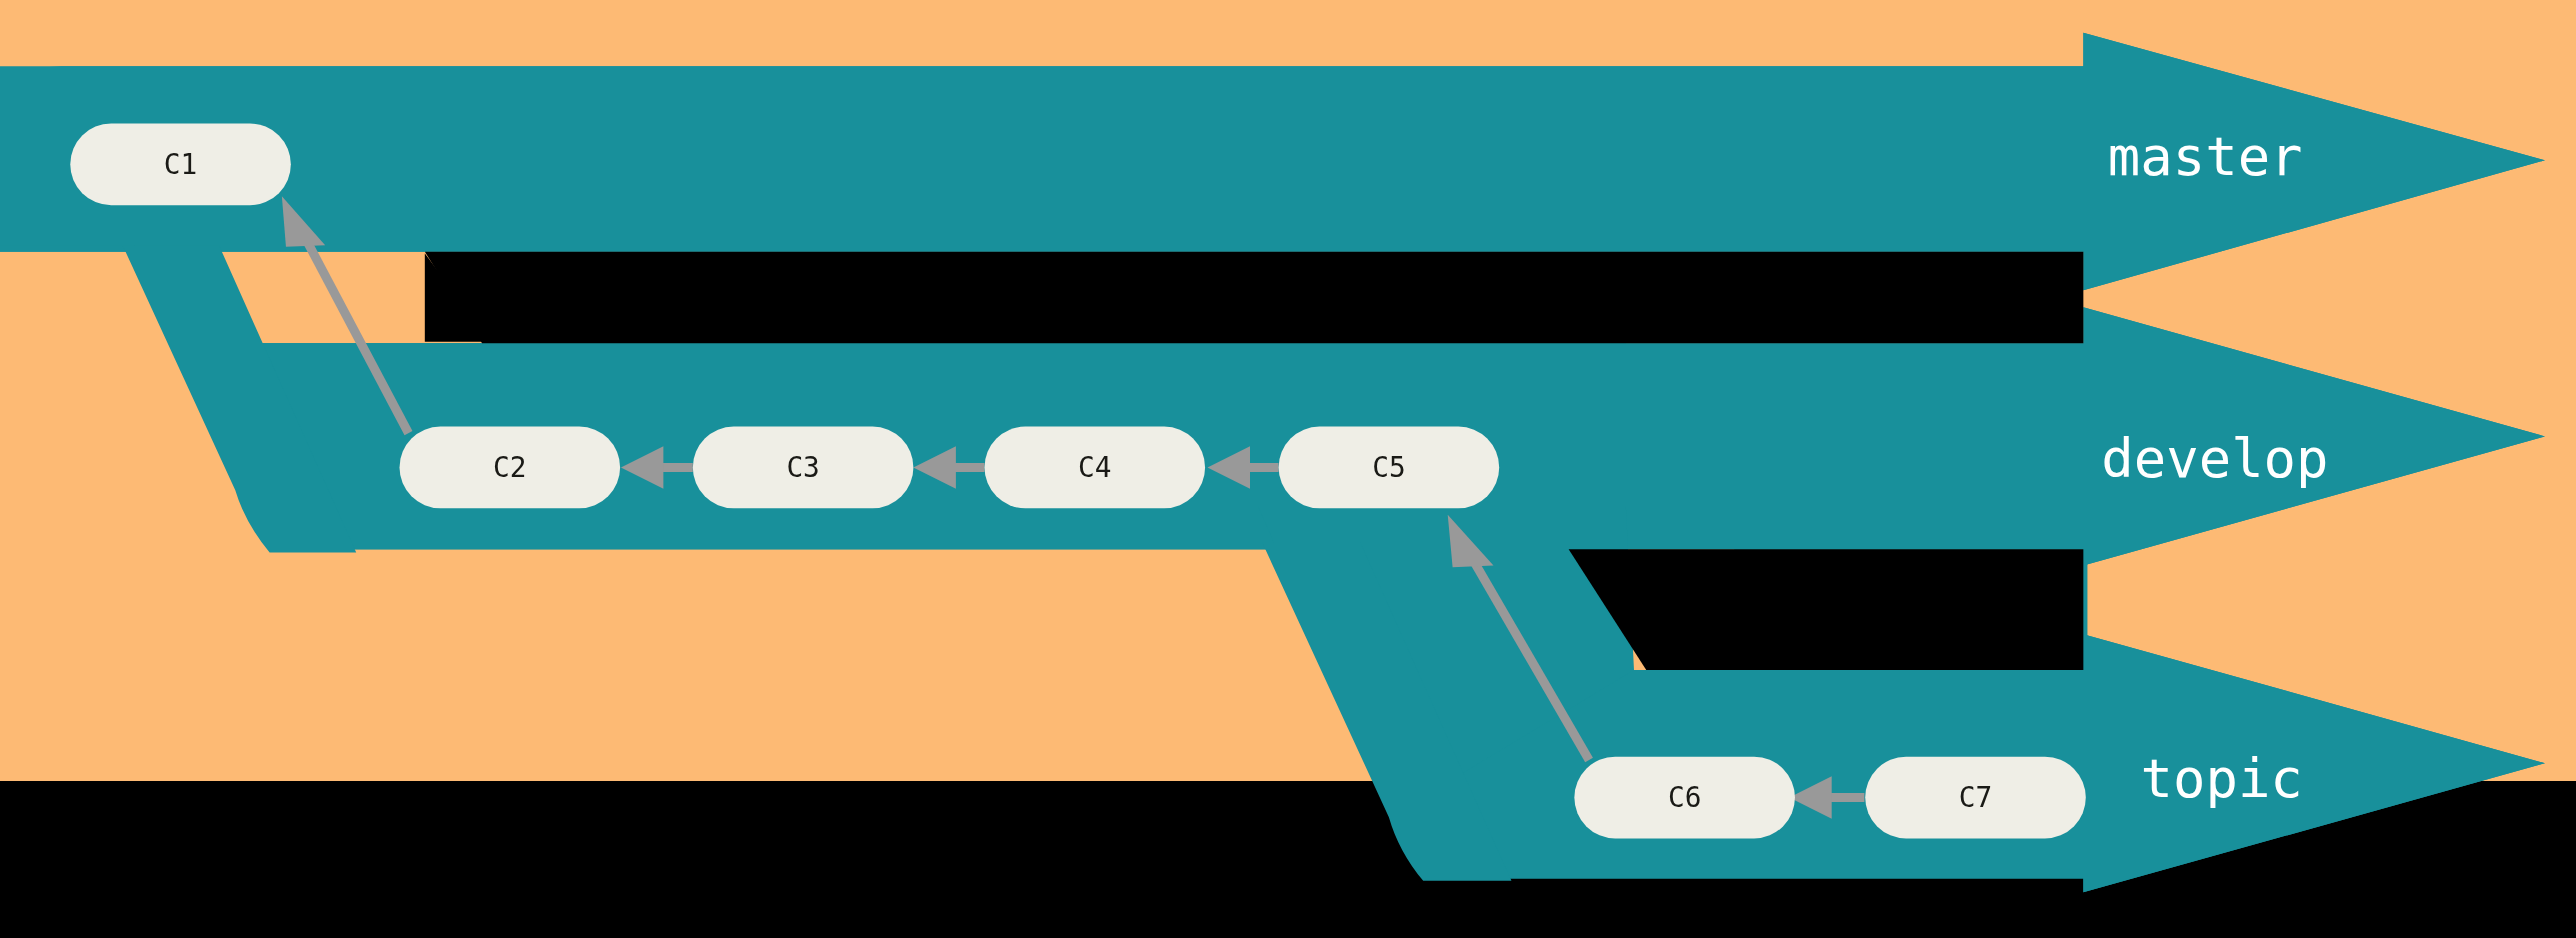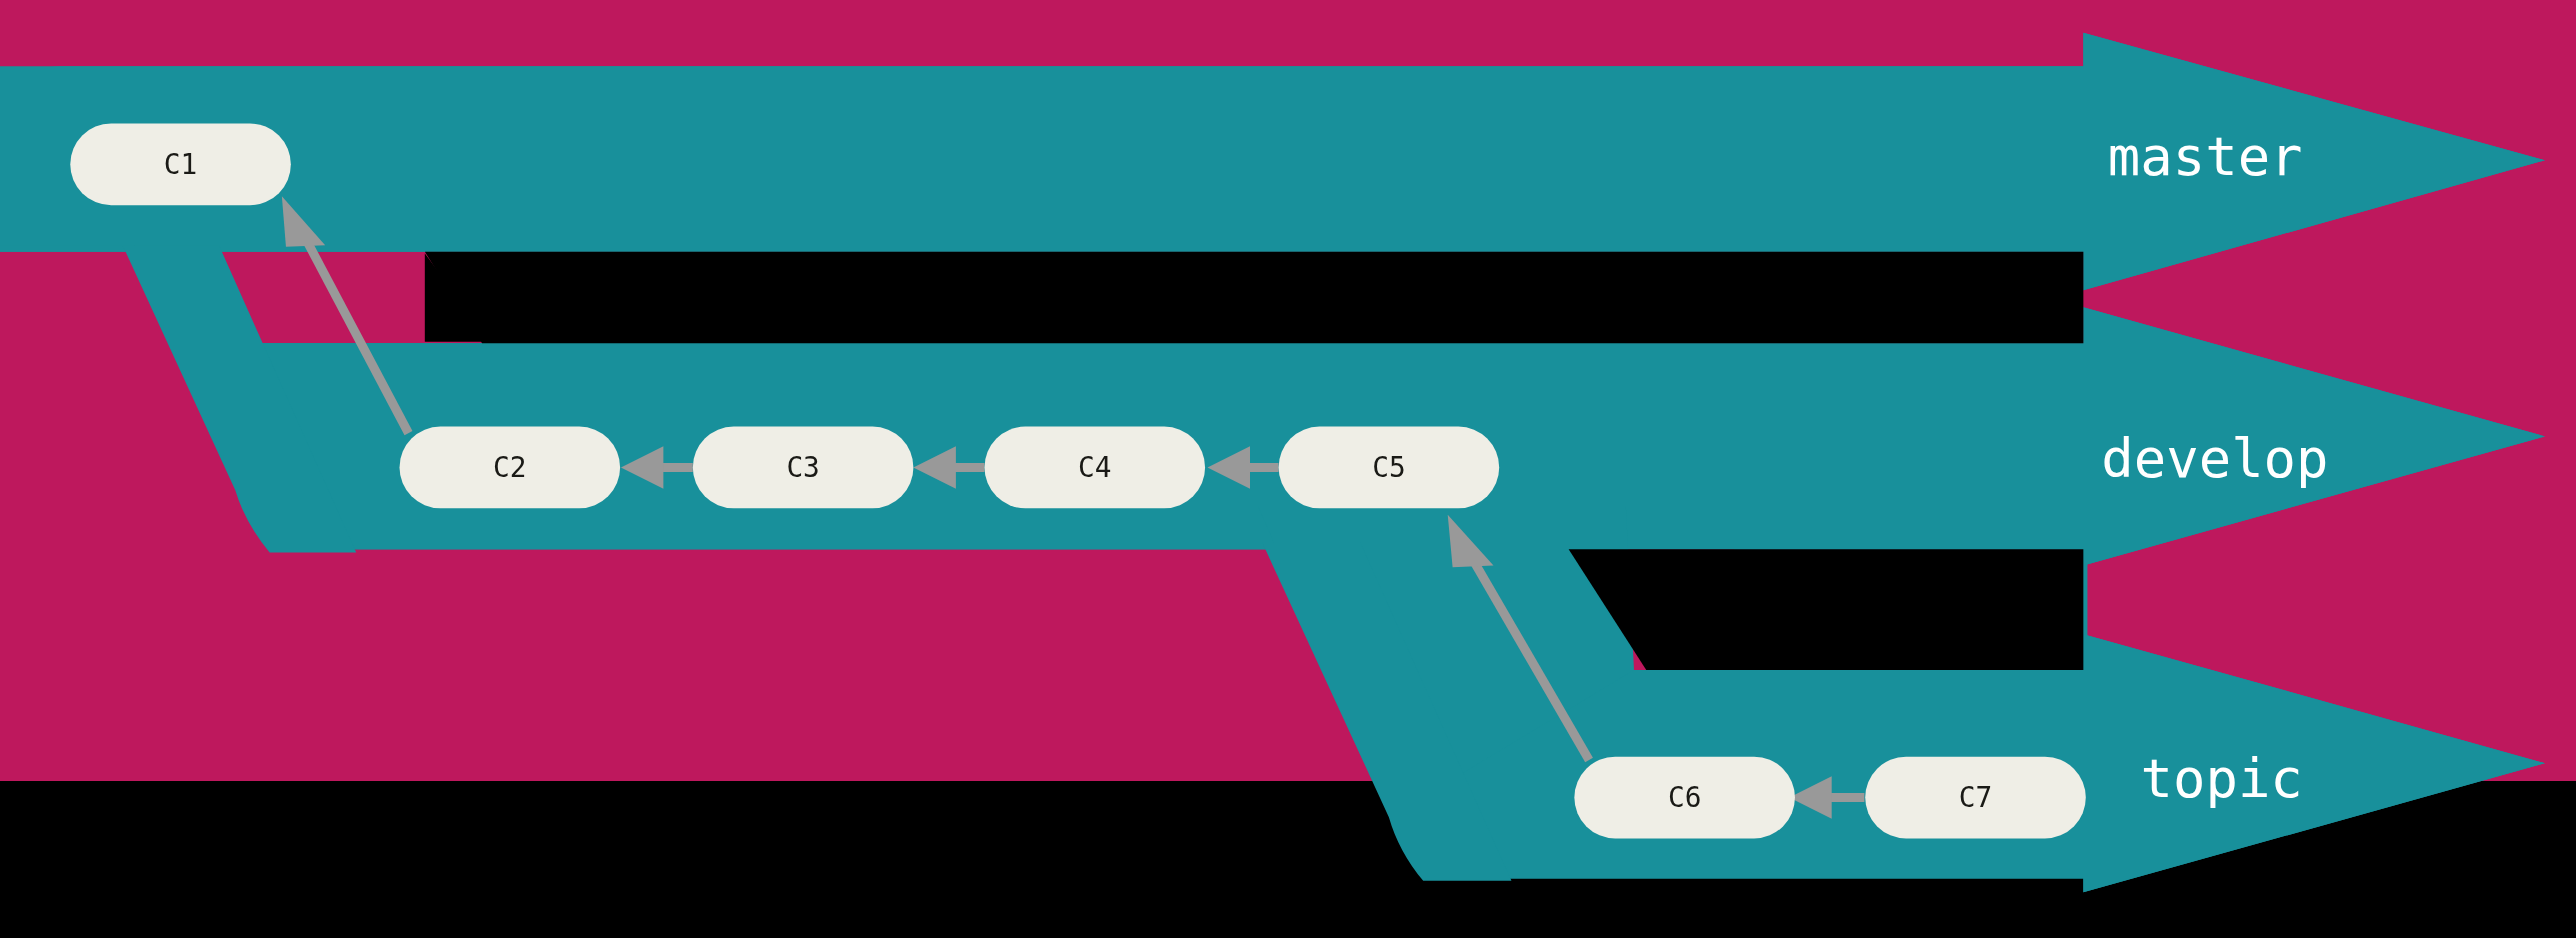--- a/index.html
+++ b/index.html
@@ -10,21 +10,21 @@
   body {
     width: 2576px;
     height: 939px;
     overflow: hidden;
     font-family: "DejaVu Sans Mono", monospace;
   }
   #stage {
     position: relative;
     width: 2576px;
     height: 781px;
-    background: #be185d;
+    background: #fdba74;
     text-align: center;
   }
   svg.diagram {
     display: block;
     width: 2576px;
     height: 939px;
   }
   .branch-band { fill: #18909b; }
   .commit-node-shape { fill: #efeee6; }
   .commit-label {

